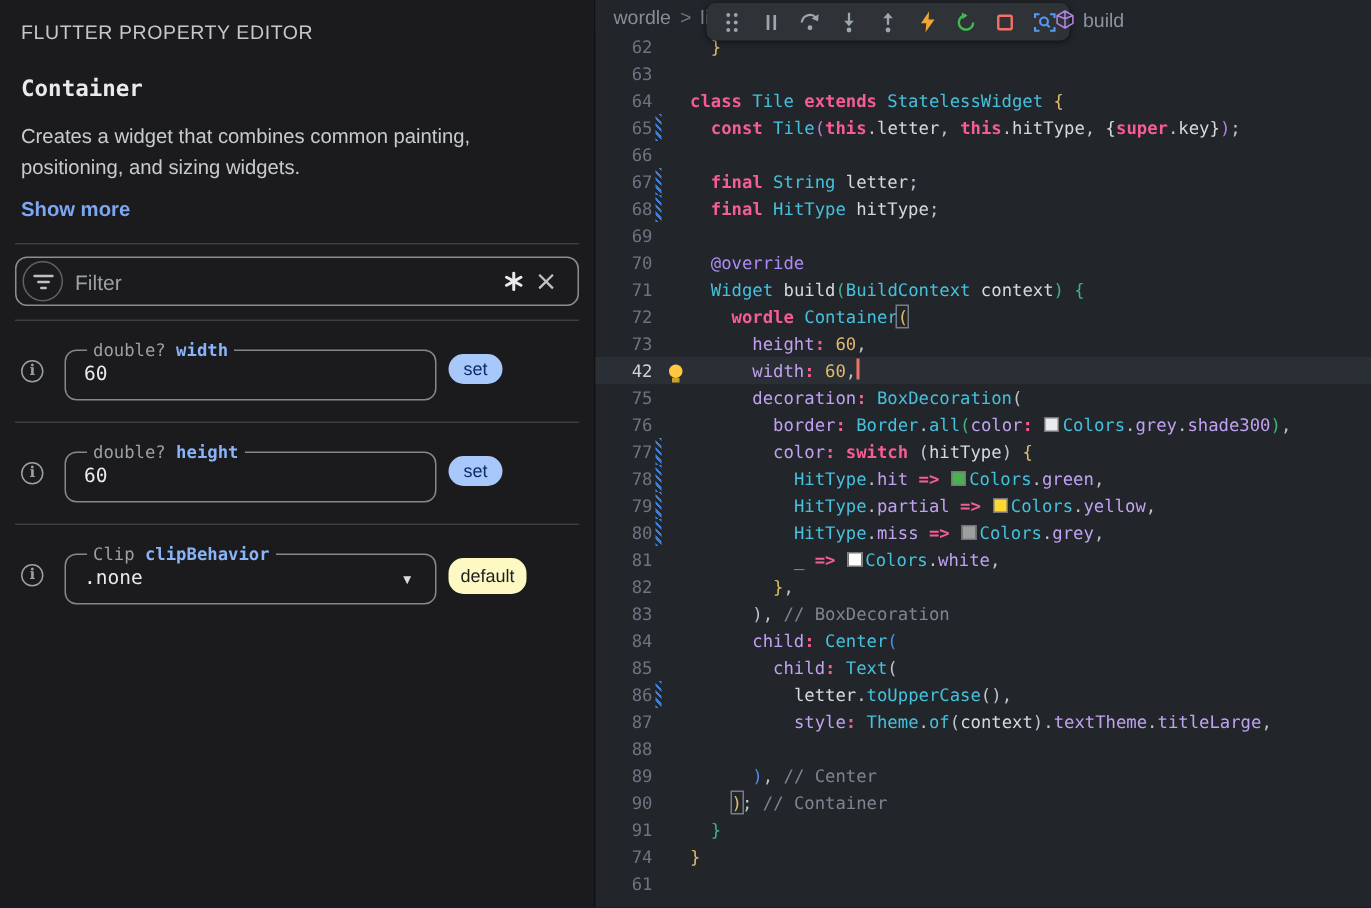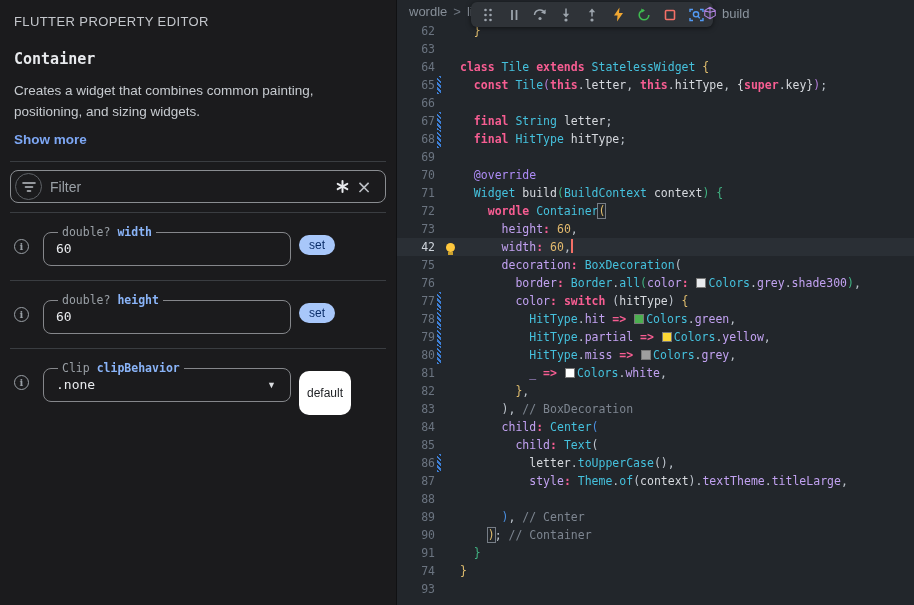--- a/index.html
+++ b/index.html
@@ -35,21 +35,21 @@
                    padding:2px 12px 9px 12px; }
   fieldset.field legend { padding:0 4px; margin-left:2px; font-family:"DejaVu Sans Mono","Liberation Mono",monospace; font-size:11.5px; }
   .legend-type { color:#9aa0a6; }
   .legend-name { color:#8ab4f8; font-weight:bold; }
   .field-value-row { display:flex; align-items:center; justify-content:space-between; }
   .field-value { font-family:"DejaVu Sans Mono","Liberation Mono",monospace; font-size:13px; color:#e8eaed; }
   .caret { font-size:9px; color:#dadce0; margin-right:2px; cursor:pointer; }
   .pill { border:none; border-radius:10px; font-size:12px; padding:3px 10px; margin:10px 0 0 8px;
           cursor:pointer; font-family:"Liberation Sans",sans-serif; flex:none; }
   .pill.primary { background:#a8c7fa; color:#0b2e69; }
-  .pill.secondary { background:#ffffff; color:#1c1e21; padding:15px 8px; }
+  .pill.secondary { background:#fef9c3; color:#1c1e21; padding:5px 8px; }
 
   
   .right-panel { width:518px; height:605px; background:#22262b; position:relative; border-left:1px solid #101113; }
   .crumb-bar { height:22px; display:flex; align-items:center; padding-left:12px; font-size:13px;
                color:#868e98; position:relative; z-index:3; background:#22262b; }
   .crumb-bar .sep { margin:0 6px; color:#6e7680; }
   .crumb-method { position:absolute; left:306px; top:0; height:26px; display:flex; align-items:center; gap:5px; z-index:5; }
   .crumb-method .label { color:#8b949e; font-size:13px; }
 
   .debug-toolbar { position:absolute; left:74px; top:2px; height:25px; background:#2f3338; border-radius:6px;
@@ -417,20 +417,20 @@
           <span class="bulbslot"></span>
           <span class="code-text"><span style="color: rgb(214, 217, 222);">  </span><span style="color: rgb(65, 179, 131);">}</span></span>
         </div>
         <div class="code-row">
           <span class="ln">74</span>
           <span class="mark"></span>
           <span class="bulbslot"></span>
           <span class="code-text"><span style="color: rgb(224, 189, 110);">}</span></span>
         </div>
         <div class="code-row">
-          <span class="ln">93</span>
+          <span class="ln">61</span>
           <span class="mark"></span>
           <span class="bulbslot"></span>
           <span class="code-text"></span>
         </div>
       </div>
   </div>
 </div>
 
 </body></html>

